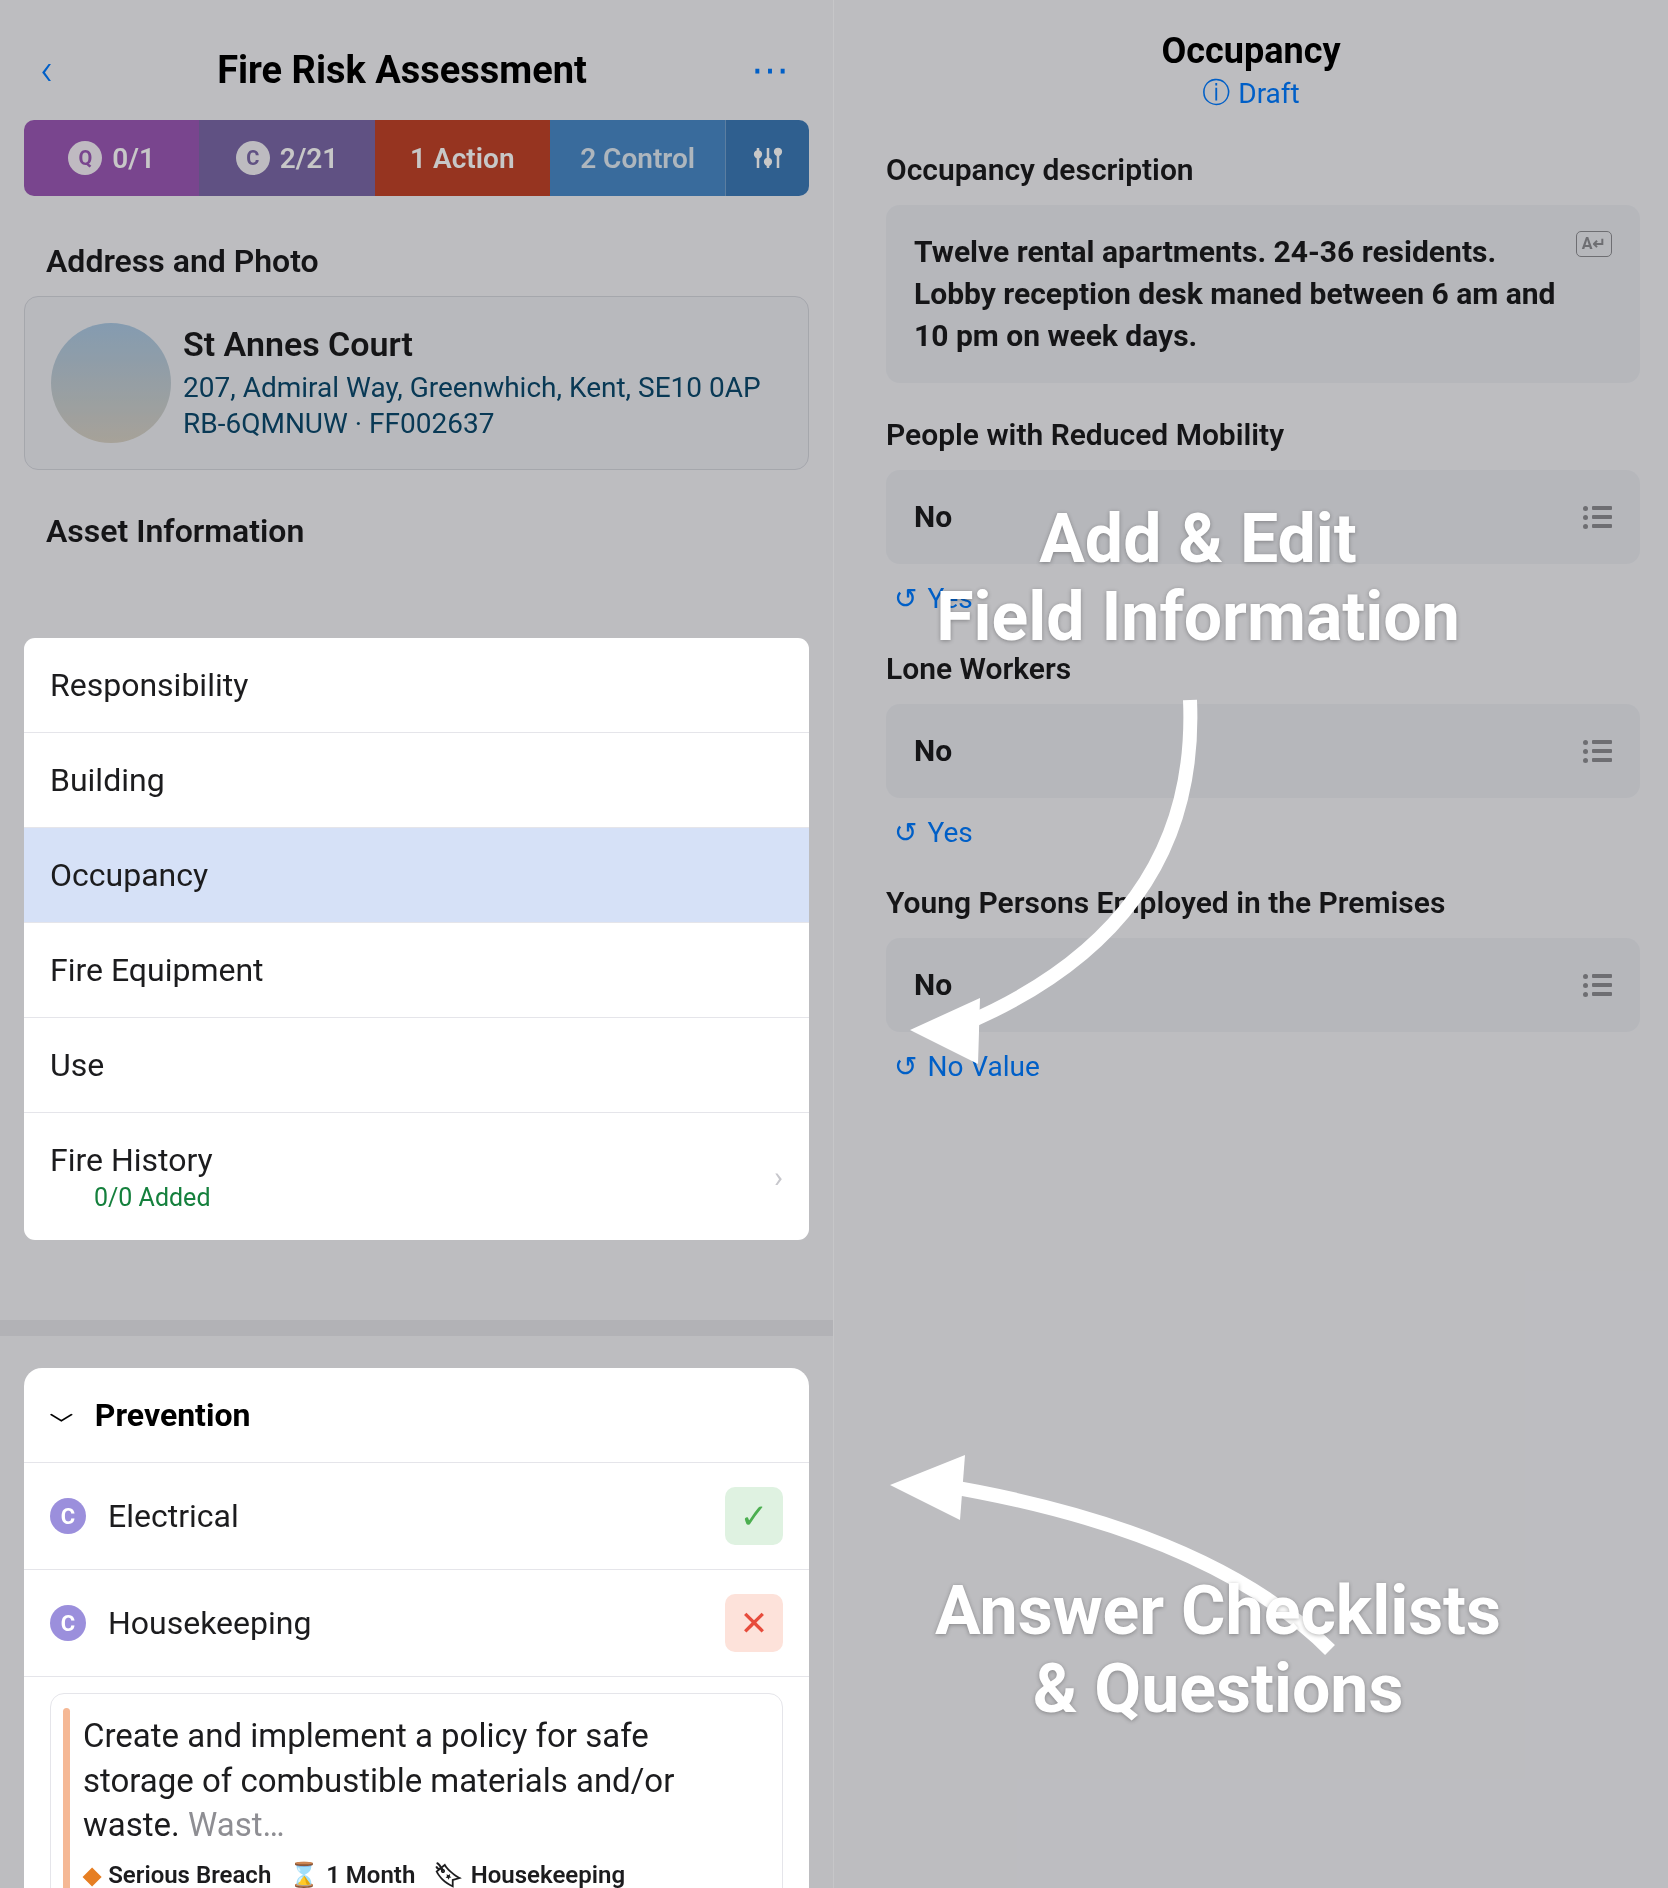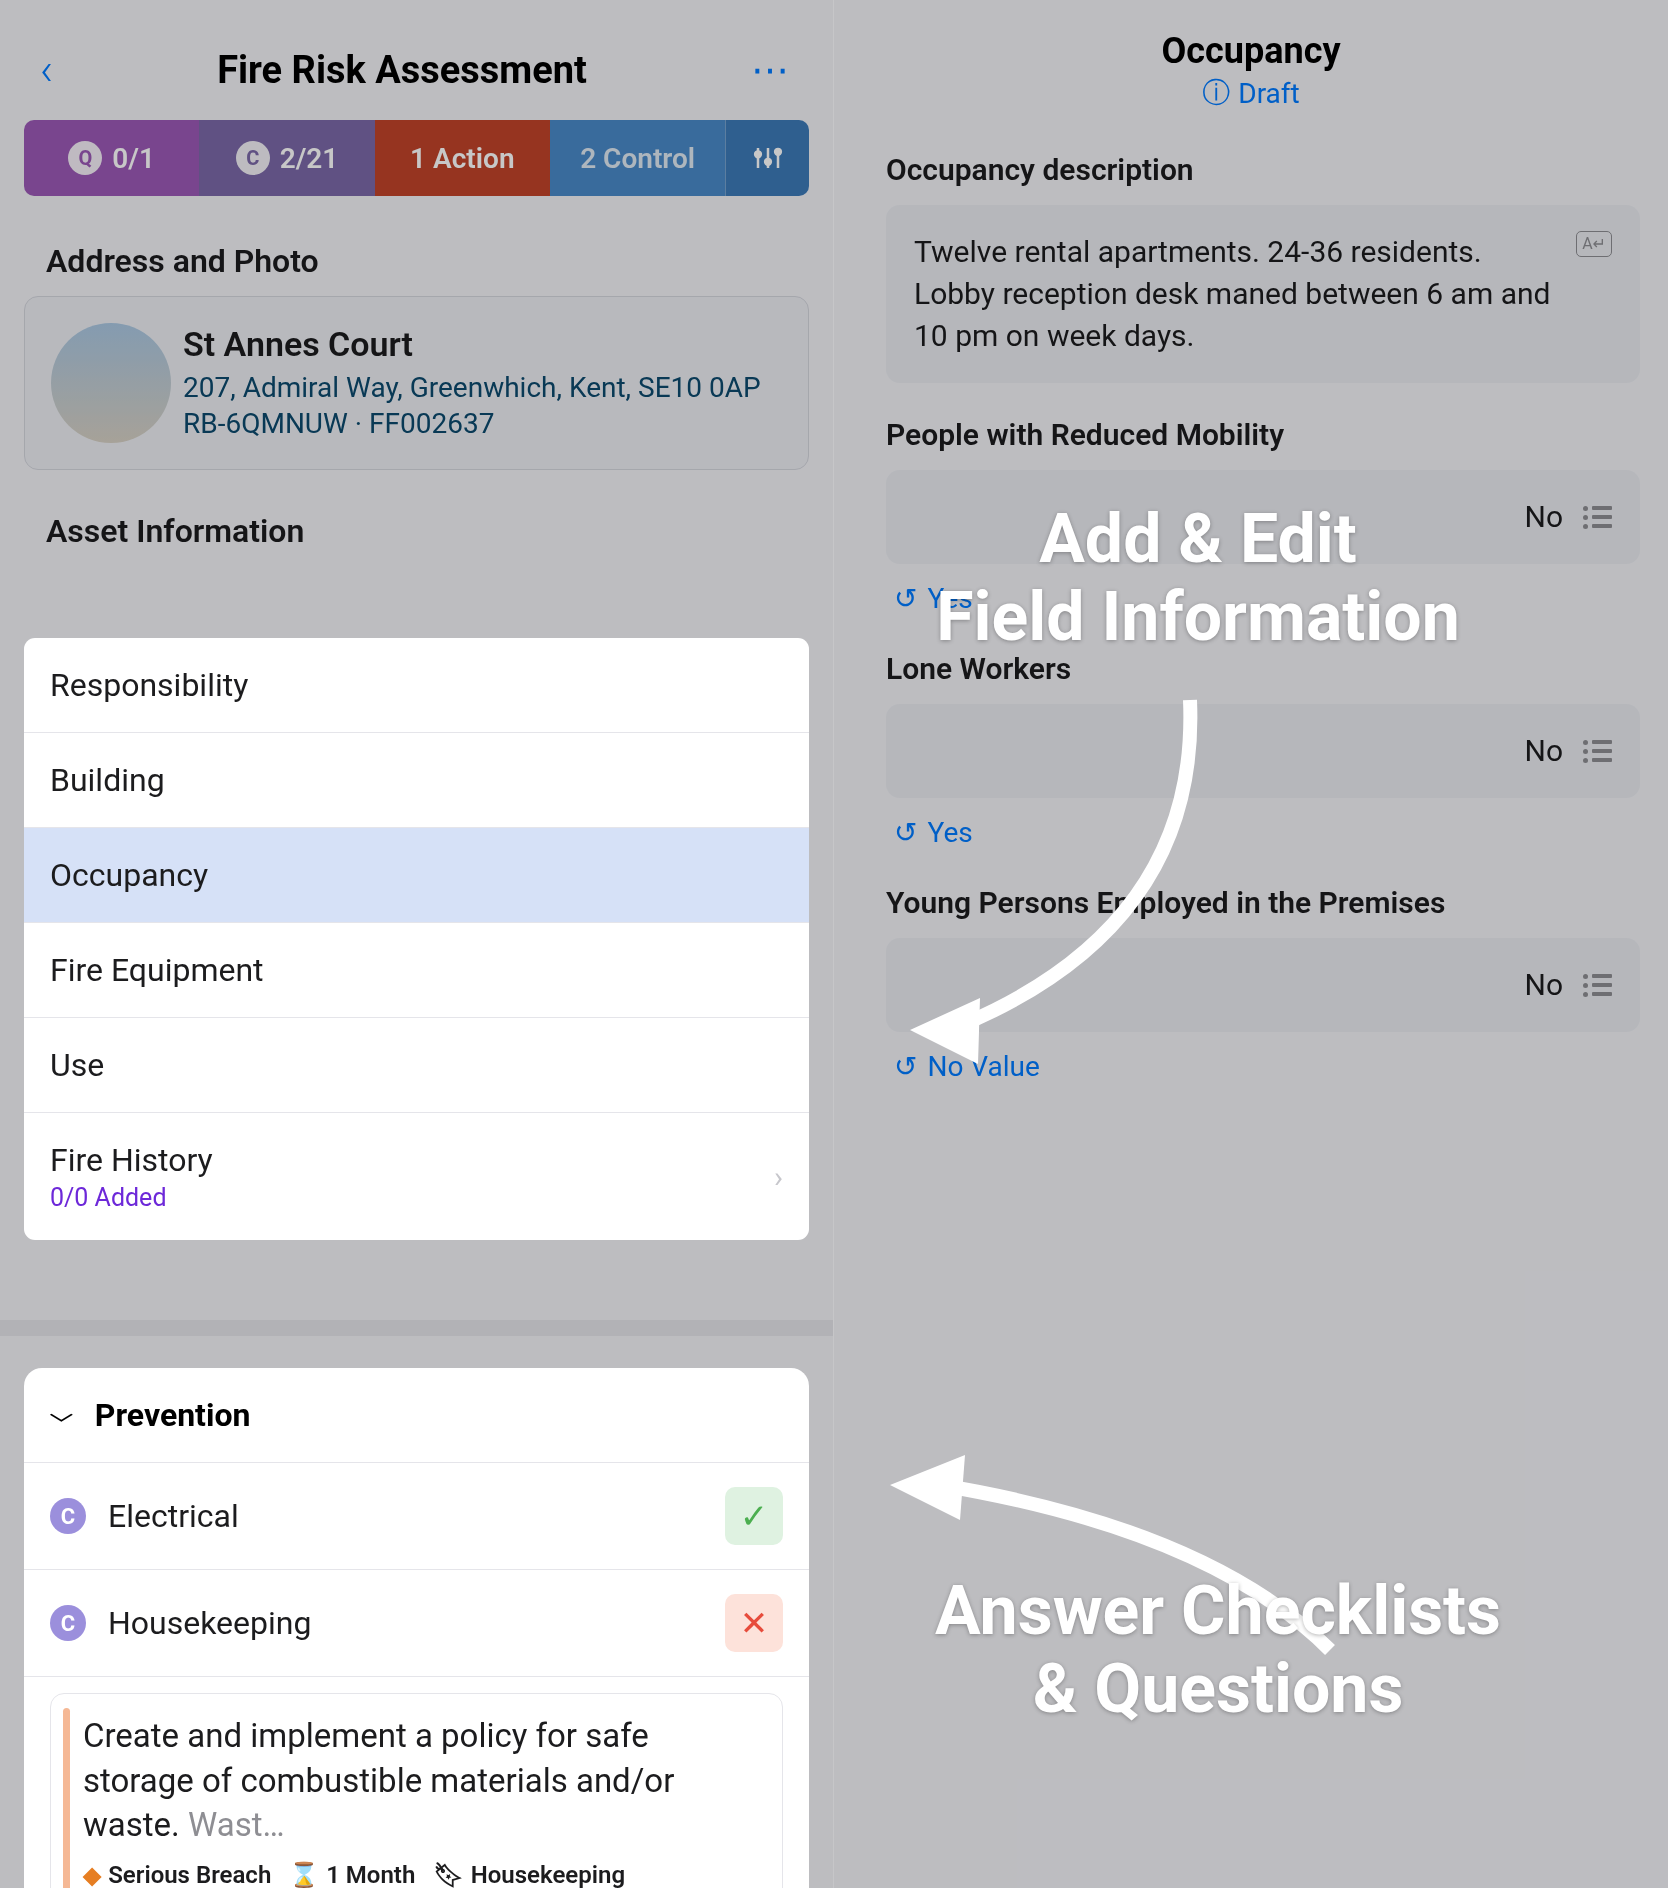--- a/index.html
+++ b/index.html
@@ -109,21 +109,21 @@
     padding: 28px 26px;
     font-size: 32px;
     color: #1c1c1e;
     border-bottom: 1px solid #e5e5ea;
     display: flex;
     justify-content: space-between;
     align-items: center;
   }
   .list-item:last-child { border-bottom: none; }
   .list-item.selected { background: #d6e1f7; }
-  .list-item .sub { font-size: 25px; color: #6d28d9; margin-top: 4px;}
+  .list-item .sub { font-size: 25px; color: #15803d; margin-top: 4px; margin-left: 44px;}
   .list-chevron { color: #c7c7cc; font-size: 30px; }
   
   .prevention-card {
     position: absolute;
     left: 24px; right: 24px;
     top: 1368px;
     background: #fff;
     border-radius: 18px;
     z-index: 60;
     overflow: hidden;
@@ -198,23 +198,24 @@
   .right-body { padding: 40px 28px 0 52px;}
   .field-label { font-size: 30px; font-weight: 600; color: #1c1c1e; margin-bottom: 18px;}
   .field-box {
     background: #e9ebf0;
     border-radius: 14px;
     padding: 26px 28px;
     font-size: 30px;
     color: #1c1c1e;
     line-height: 1.4;
     display: flex;
-    justify-content: flex-end;
+    justify-content: space-between;
     align-items: center;
     gap: 20px;
+    font-weight: bold;
   }
   .field-box.tall { align-items: flex-start;}
   .field-icon-right {
     color: #8e8e93;
     font-size: 26px;
     flex-shrink: 0;
   }
   .list-icon { display:flex; flex-direction:column; gap:4px;}
   .list-icon-row { display:flex; gap:4px; align-items:center;}
   .list-icon-dot { width:5px; height:5px; border-radius:50%; background:#8e8e93;}

